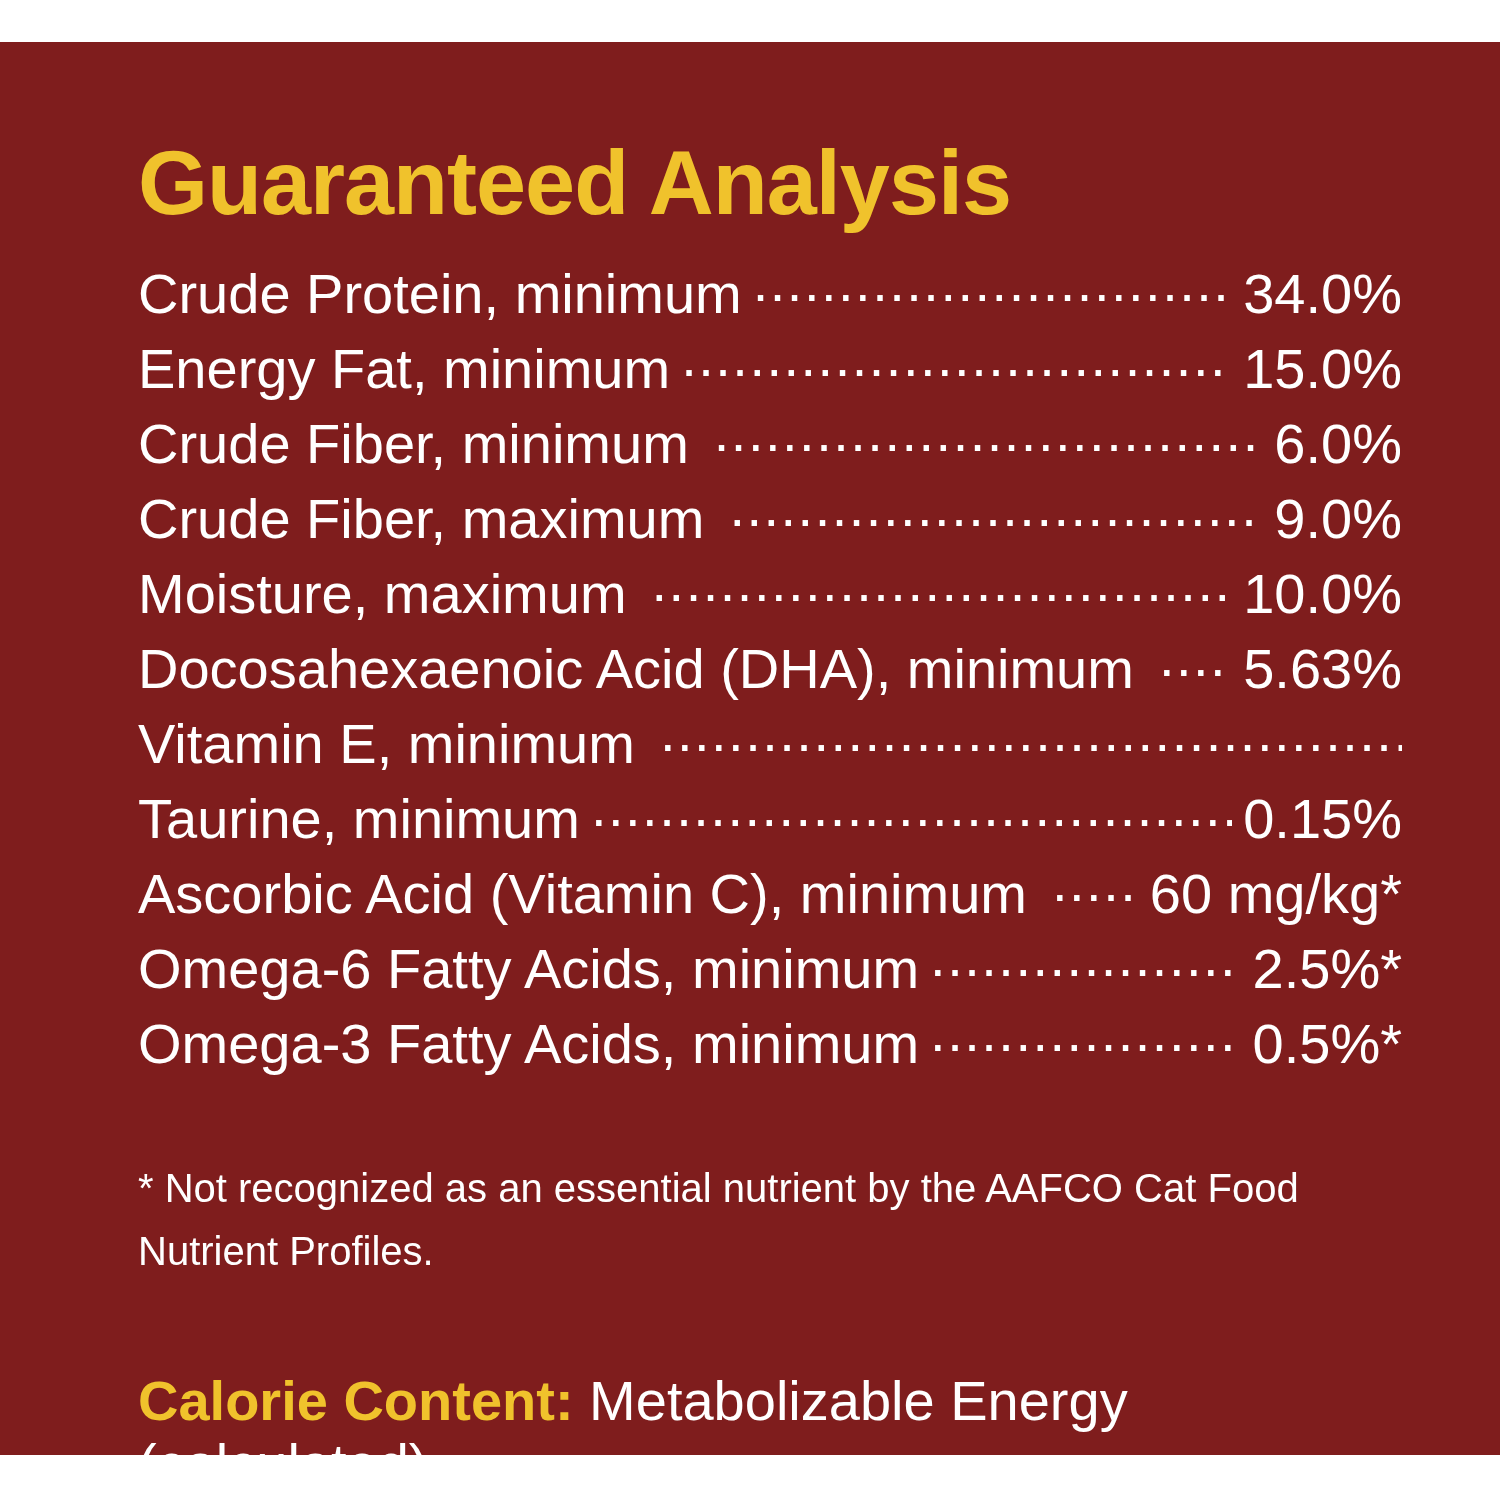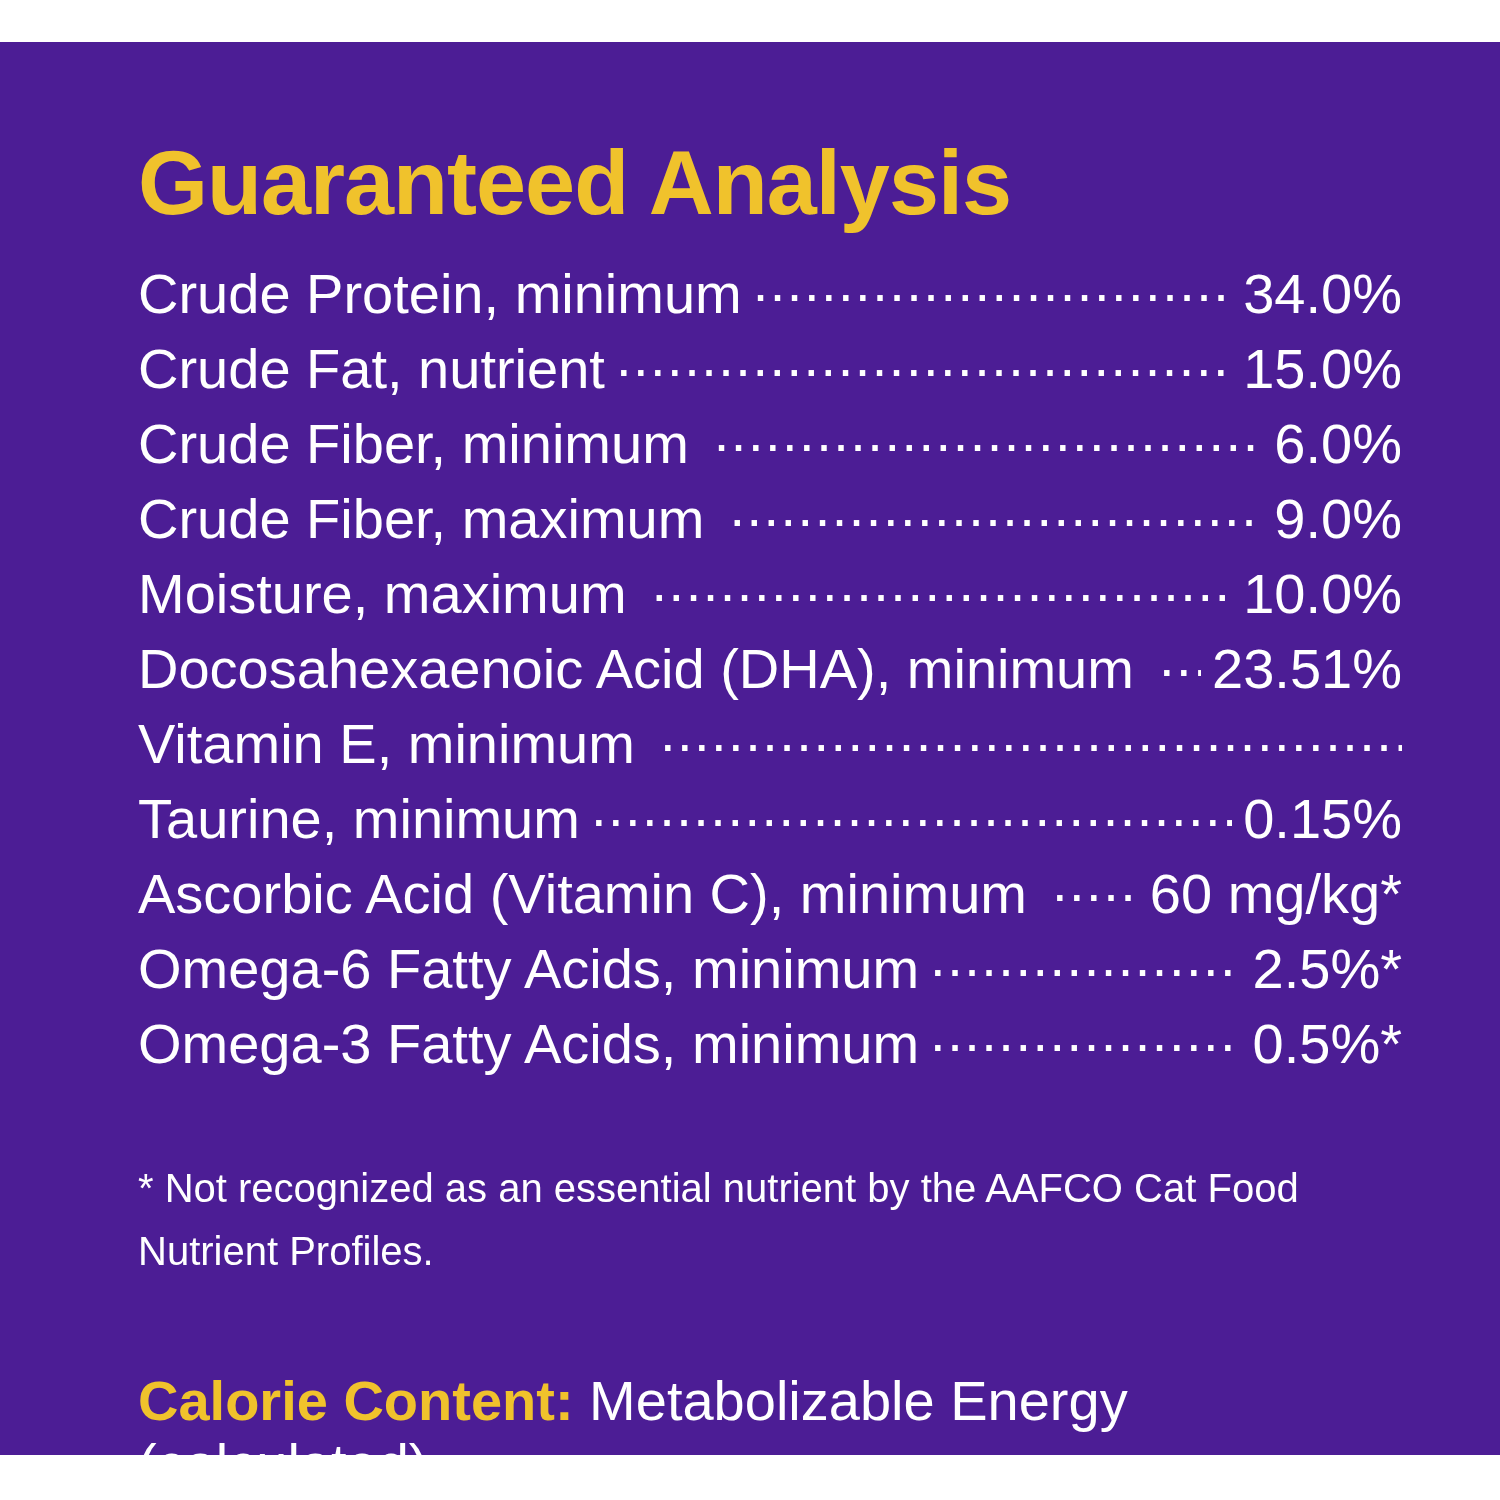--- a/index.html
+++ b/index.html
@@ -10,21 +10,21 @@
     background: #ffffff;
     font-family: "Liberation Sans", sans-serif;
   }
 
   #label-panel {
     position: absolute;
     left: 0;
     top: 42px;
     width: 1500px;
     height: 1413px;
-    background: #4c1d95;
+    background: #7f1d1d;
     overflow: hidden;
   }
 
   #content {
     position: absolute;
     left: 138px;
     top: 0;
     width: 1264px;
   }
 
@@ -120,21 +120,21 @@
 
     <div class="ga-title">Guaranteed Analysis</div>
 
     <div class="nutrient-table">
         <div class="nutrient-row">
           <span class="nutrient-name">Crude Protein, minimum</span>
           <span class="leader"></span>
           <span class="nutrient-value">34.0%</span>
         </div>
         <div class="nutrient-row">
-          <span class="nutrient-name">Crude Fat, nutrient</span>
+          <span class="nutrient-name">Energy Fat, minimum</span>
           <span class="leader"></span>
           <span class="nutrient-value">15.0%</span>
         </div>
         <div class="nutrient-row gap-before">
           <span class="nutrient-name">Crude Fiber, minimum</span>
           <span class="leader"></span>
           <span class="nutrient-value">6.0%</span>
         </div>
         <div class="nutrient-row gap-before">
           <span class="nutrient-name">Crude Fiber, maximum</span>
@@ -142,21 +142,21 @@
           <span class="nutrient-value">9.0%</span>
         </div>
         <div class="nutrient-row gap-before">
           <span class="nutrient-name">Moisture, maximum</span>
           <span class="leader"></span>
           <span class="nutrient-value">10.0%</span>
         </div>
         <div class="nutrient-row gap-before">
           <span class="nutrient-name">Docosahexaenoic Acid (DHA), minimum</span>
           <span class="leader"></span>
-          <span class="nutrient-value">23.51%</span>
+          <span class="nutrient-value">5.63%</span>
         </div>
         <div class="nutrient-row gap-before">
           <span class="nutrient-name">Vitamin E, minimum</span>
           <span class="leader"></span>
         </div>
         <div class="nutrient-row">
           <span class="nutrient-name">Taurine, minimum</span>
           <span class="leader"></span>
           <span class="nutrient-value">0.15%</span>
         </div>

